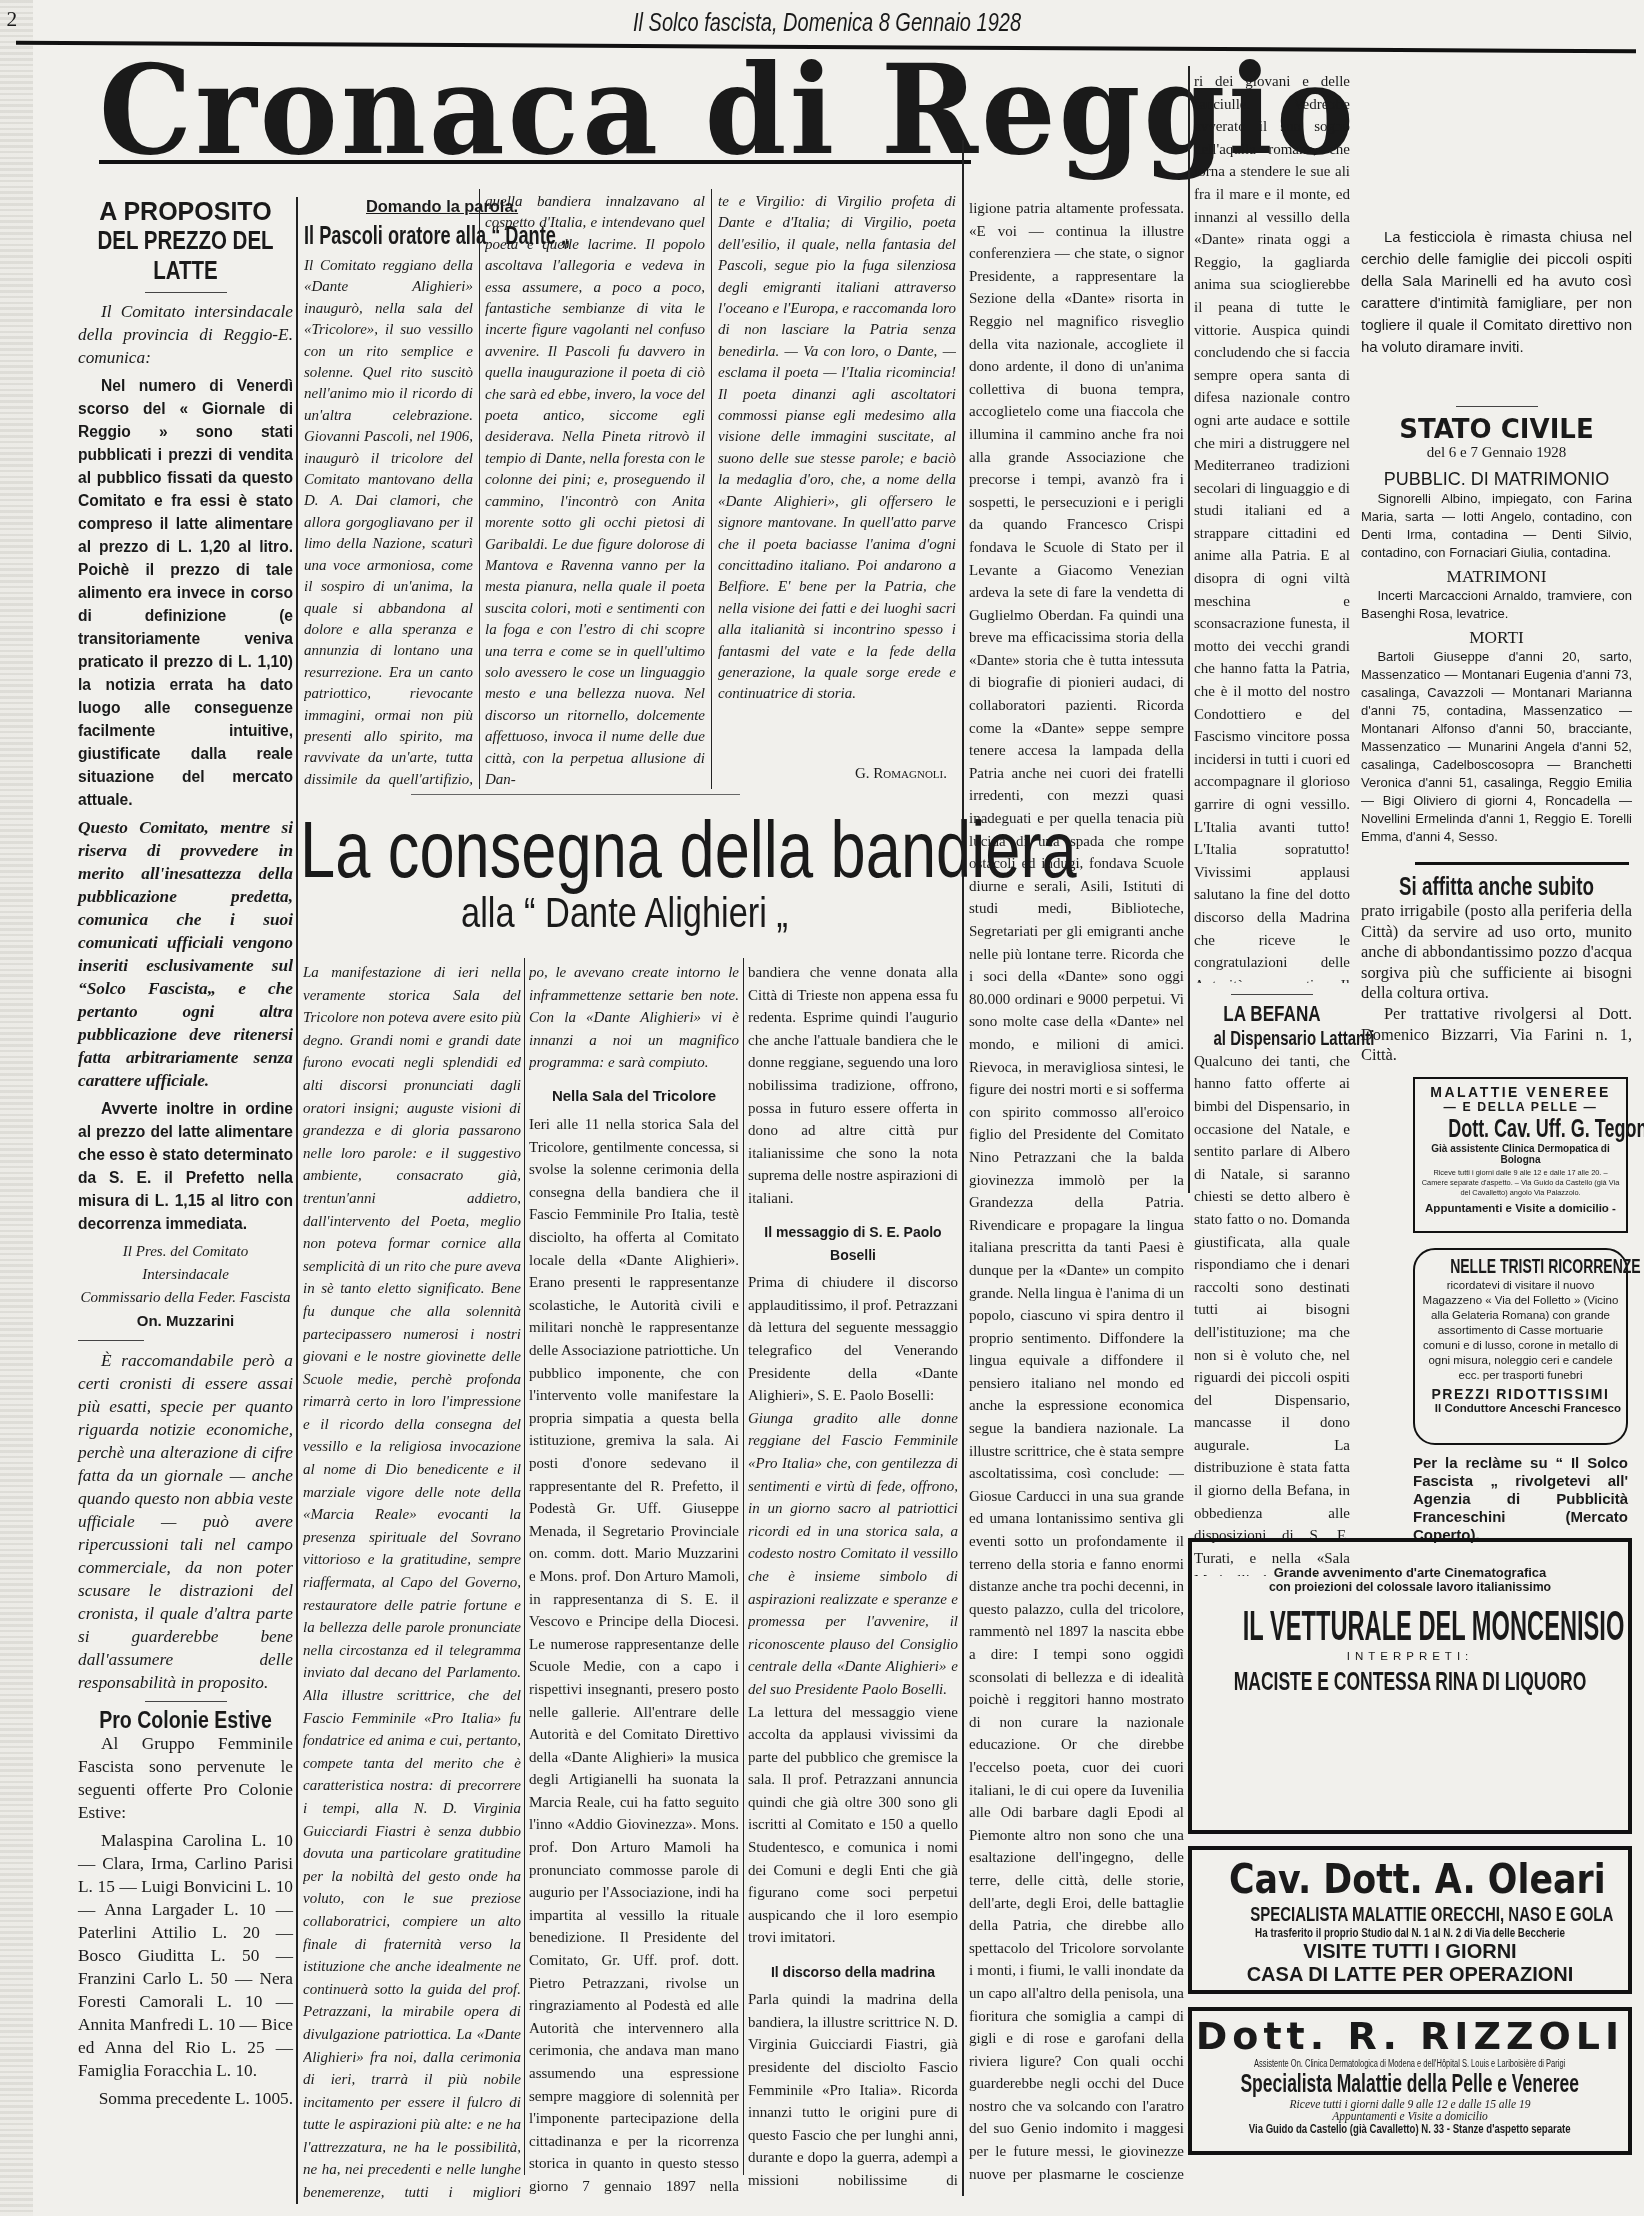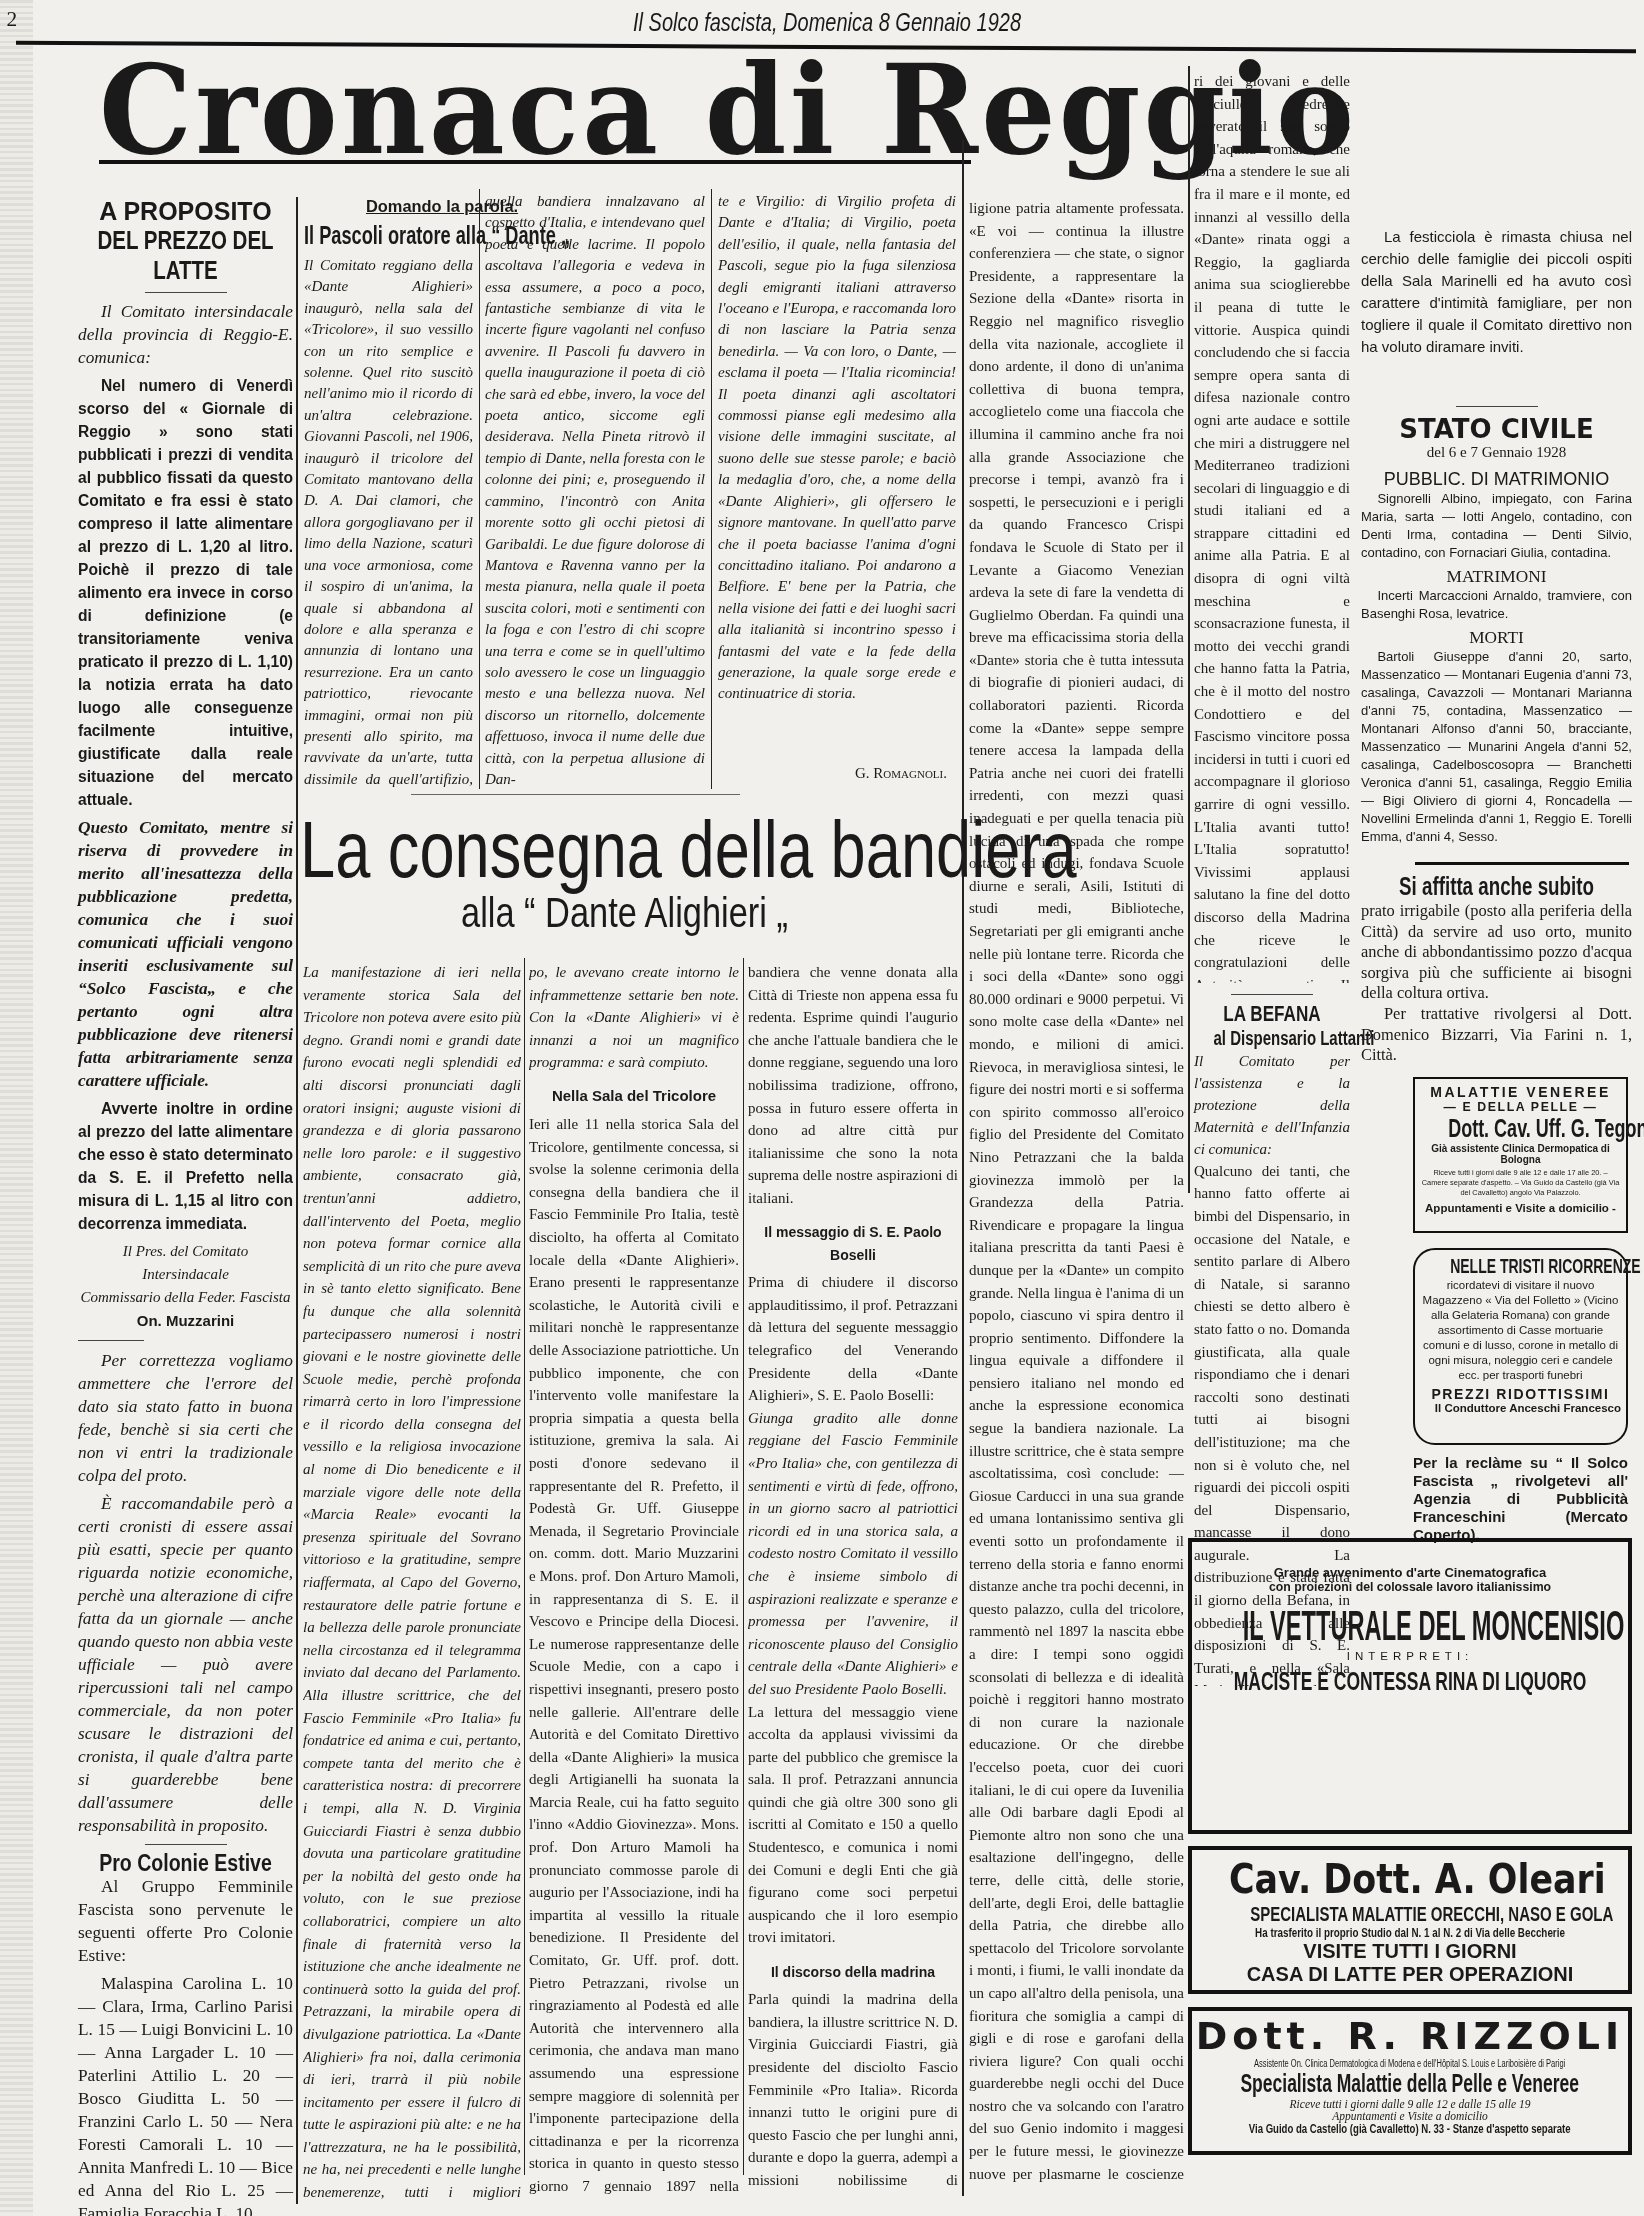--- a/index.html
+++ b/index.html
@@ -46,21 +46,20 @@
   <div class="head" style="font-size:25px;line-height:30px;transform:scaleX(.82);">DEL PREZZO DEL LATTE</div>
   <div class="sep"></div>
   <p class="ital">Il Comitato intersindacale della provincia di Reggio-E. comunica:</p>
   <p class="sans bold" style="font-size:15.6px;">Nel numero di Venerdì scorso del « Giornale di Reggio » sono stati pubblicati i prezzi di vendita al pubblico fissati da questo Comitato e fra essi è stato compreso il latte alimentare al prezzo di L. 1,20 al litro. Poichè il prezzo di tale alimento era invece in corso di definizione (e transitoriamente veniva praticato il prezzo di L. 1,10) la notizia errata ha dato luogo alle conseguenze facilmente intuitive, giustificate dalla reale situazione del mercato attuale.</p>
   <p class="ital bold" style="text-indent:0;">Questo Comitato, mentre si riserva di provvedere in merito all'inesattezza della pubblicazione predetta, comunica che i suoi comunicati ufficiali vengono inseriti esclusivamente sul “Solco Fascista„ e che pertanto ogni altra pubblicazione deve ritenersi fatta arbitrariamente senza carattere ufficiale.</p>
   <p class="sans bold" style="font-size:15.6px;">Avverte inoltre in ordine al prezzo del latte alimentare che esso è stato determinato da S. E. il Prefetto nella misura di L. 1,15 al litro con decorrenza immediata.</p>
   <div class="ital ctr" style="font-size:15px;">Il Pres. del Comitato Intersindacale</div>
   <div class="ital ctr" style="font-size:15px;">Commissario della Feder. Fascista</div>
   <div class="bold ctr sans" style="font-size:15px;">On. Muzzarini</div>
   <div style="width:66px;height:0.8px;background:#444;margin:8.2px 0;"></div>
-  <p class="ital">Per correttezza vogliamo ammettere che l'errore del dato sia stato fatto in buona fede, benchè si sia certi che non vi entri la tradizionale colpa del proto.</p>
   <p class="ital">È raccomandabile però a certi cronisti di essere assai più esatti, specie per quanto riguarda notizie economiche, perchè una alterazione di cifre fatta da un giornale — anche quando questo non abbia veste ufficiale — può avere ripercussioni tali nel campo commerciale, da non poter scusare le distrazioni del cronista, il quale d'altra parte si guarderebbe bene dall'assumere delle responsabilità in proposito.</p>
   <div class="sep"></div>
   <div class="head" style="font-size:23px;transform:scaleX(.85);">Pro Colonie Estive</div>
   <p>Al Gruppo Femminile Fascista sono pervenute le seguenti offerte Pro Colonie Estive:</p>
   <p>Malaspina Carolina L. 10 — Clara, Irma, Carlino Parisi L. 15 — Luigi Bonvicini L. 10 — Anna Largader L. 10 — Paterlini Attilio L. 20 — Bosco Giuditta L. 50 — Franzini Carlo L. 50 — Nera Foresti Camorali L. 10 — Annita Manfredi L. 10 — Bice ed Anna del Rio L. 25 — Famiglia Foracchia L. 10.</p>
   <div style="text-align:right;">Somma precedente L. 1005.</div>
 
 </div>
 
 <div class="abs sans bold" style="left:366px;top:197px;font-size:16.4px;text-decoration:underline;">Domando la parola.</div>
@@ -93,21 +92,20 @@
   <div class="mini-head" style="font-size:14px;">Il discorso della madrina</div>
   <div>Parla quindi la madrina della bandiera, la illustre scrittrice N. D. Virginia Guicciardi Fiastri, già presidente del disciolto Fascio Femminile «Pro Italia». Ricorda innanzi tutto le origini pure di questo Fascio che per lunghi anni, durante e dopo la guerra, adempì a missioni nobilissime di patriottismo e di italianità sempre e comunque parlasse la voce della squisita, umana solidarietà nel dolore e nella gioia; nella lieta come nella avversa fortuna assicurando che queste donne che per lunghi anni furono unite dalla stessa fede, non cesseranno di spargere nella famiglia e nella città i semi della re-</div>
 </div>
 <div class="col" style="left:969px;top:197px;width:215px;font-size:15px;line-height:22.6px;overflow:hidden;height:1990px;">ligione patria altamente professata. «E voi — continua la illustre conferenziera — che state, o signor Presidente, a rappresentare la Sezione della «Dante» risorta in Reggio nel magnifico risveglio della vita nazionale, accogliete il dono ardente, il dono di un'anima collettiva di buona tempra, accoglietelo come una fiaccola che illumina il cammino anche fra noi alla grande Associazione che precorse i tempi, avanzò fra i sospetti, le persecuzioni e i perigli da quando Francesco Crispi fondava le Scuole di Stato per il Levante a Giacomo Venezian ardeva la sete di fare la vendetta di Guglielmo Oberdan. Fa quindi una breve ma efficacissima storia della «Dante» storia che è tutta intessuta di biografie di pionieri audaci, di collaboratori pazienti. Ricorda come la «Dante» seppe sempre tenere accesa la lampada della Patria anche nei cuori dei fratelli irredenti, con mezzi quasi inadeguati e per quella tenacia più lucida di una spada che rompe ostacoli ed indugi, fondava Scuole diurne e serali, Asili, Istituti di studi medi, Biblioteche, Segretariati per gli emigranti anche nelle più lontane terre. Ricorda che i soci della «Dante» sono oggi 80.000 ordinari e 9000 perpetui. Vi sono molte case della «Dante» nel mondo, e milioni di amici. Rievoca, in meravigliosa sintesi, le figure dei nostri morti e si sofferma con spirito commosso all'eroico figlio del Presidente del Comitato Nino Petrazzani che la balda giovinezza immolò per la Grandezza della Patria. Rivendicare e propagare la lingua italiana prescritta da tanti Paesi è dunque per la «Dante» un compito grande. Nella lingua è l'anima di un popolo, ciascuno vi spira dentro il proprio sentimento. Diffondere la lingua equivale a diffondere il pensiero italiano nel mondo ed anche la espressione economica segue la bandiera nazionale. La illustre scrittrice, che è stata sempre ascoltatissima, così conclude: — Giosue Carducci in una sua grande ed umana lontanissimo sentiva gli eventi sotto un profondamente il terreno della storia e fanno enormi distanze anche tra pochi decenni, in questo palazzo, culla del tricolore, rammentò nel 1897 la nascita ebbe a dire: I tempi sono oggidì sconsolati di bellezza e di idealità poichè i reggitori hanno mostrato di non curare la nazionale educazione. Or che direbbe l'eccelso poeta, cuor dei cuori italiani, le di cui opere da Iuvenilia alle Odi barbare dagli Epodi al Piemonte altro non sono che una esaltazione dell'ingegno, delle terre, delle città, delle storie, dell'arte, degli Eroi, delle battaglie della Patria, che direbbe allo spettacolo del Tricolore sorvolante i monti, i fiumi, le valli inondate da un capo all'altro della penisola, una fioritura che somiglia a campi di gigli e di rose e garofani della riviera ligure? Con quali occhi guarderebbe negli occhi del Duce nostro che va solcando con l'aratro del suo Genio indomito i maggesi per le future messi, le giovinezze nuove per plasmarne le coscienze nazionali? Allora forse egli rivedrebbe in suo pensiero la Patria dei magnanimi antichi, cioè la suprema religione del cuore, dell'intelletto, della volontà nel suono dei candidi co-</div>
 
 <div class="col" style="left:1194px;top:70px;width:156px;font-size:15px;line-height:22.6px;overflow:hidden;height:913px;">ri dei giovani e delle fanciulle. Vedrebbe avverato il suo sogno dell'aquila romana, che torna a stendere le sue ali fra il mare e il monte, ed innanzi al vessillo della «Dante» rinata oggi a Reggio, la gagliarda anima sua scioglierebbe il peana di tutte le vittorie. Auspica quindi concludendo che si faccia sempre opera santa di difesa nazionale contro ogni arte audace e sottile che miri a distruggere nel Mediterraneo tradizioni secolari di linguaggio e di studi italiani ed a strappare cittadini ed anime alla Patria. E al disopra di ogni viltà meschina e sconsacrazione funesta, il motto dei vecchi grandi che hanno fatta la Patria, che è il motto del nostro Condottiero e del Fascismo vincitore possa incidersi in tutti i cuori ed accompagnare il glorioso garrire di ogni vessillo. L'Italia avanti tutto! L'Italia sopratutto! Vivissimi applausi salutano la fine del dotto discorso della Madrina che riceve le congratulazioni delle Autorità presenti. Il Presidente, Gr. Uff. prof. Pietro Petrazzani, comunica che infine il Podestà di Reggio, ha già deliberata la iscrizione del Comune socio perpetuo, ed annunzia che il Comitato ha deciso di inviare telegrammi di saluto augurale a S. M. il Re, a S. E. Mussolini ed a S. E. Paolo Boselli. La banda intonò quindi gli inni nazionali, così ha termine la riuscitissima festa con la quale la «Dante» ha consacrata nella Città del Tricolore la sua rinascita.</div>
 <div class="abs" style="left:1194px;top:987px;width:156px;">
   <div class="sep"></div>
   <div class="head" style="font-size:21.4px;transform:scaleX(.8);">LA BEFANA</div>
   <div class="head" style="font-size:20px;transform:scaleX(.75);white-space:nowrap;">al Dispensario Lattanti</div>
-  <div class="col ital" style="position:relative;font-size:15px;line-height:22px;">Il Comitato per l'assistenza e la protezione della Maternità e dell'Infanzia ci comunica:</div>
   <div class="col" style="position:relative;font-size:15px;line-height:22.6px;height:526px;overflow:hidden;">Qualcuno dei tanti, che hanno fatto offerte ai bimbi del Dispensario, in occasione del Natale, e sentito parlare di Albero di Natale, si saranno chiesti se detto albero è stato fatto o no. Domanda giustificata, alla quale rispondiamo che i denari raccolti sono destinati tutti ai bisogni dell'istituzione; ma che non si è voluto che, nel riguardi dei piccoli ospiti del Dispensario, mancasse il dono augurale. La distribuzione è stata fatta il giorno della Befana, in obbedienza alle disposizioni di S. E. Turati, e nella «Sala Marinelli» è stato elevato un Albero carico di giocattoli offerti dal Direttore Sanitario del Dispensario cav. Dott. Ceccarelli e dalla Ditta Vampa, mentre dolci ed indumenti sono stati offerti dalla Signora Maria Menada e da altri. Così i bimbi sono stati accontentati, mentre alle madri dei bimbi è stato provveduto colla consegna a ciascuna di esse di una piccola somma di denaro e con un semplicissimo trattamento.</div>
 </div>
 
 <div class="col sans" style="left:1361px;top:70px;width:271px;font-size:15px;line-height:22px;">
   <div style="height:156px;overflow:hidden;"></div>
   <p>La festicciola è rimasta chiusa nel cerchio delle famiglie dei piccoli ospiti della Sala Marinelli ed ha avuto così carattere d'intimità famigliare, per non togliere il quale il Comitato direttivo non ha voluto diramare inviti.</p>
 </div>
 <div class="abs" style="left:1361px;top:399px;width:271px;">
   <div class="sep"></div>
   <div class="head" style="font-size:26px;font-family:'DejaVu Sans',sans-serif;">STATO CIVILE</div>

